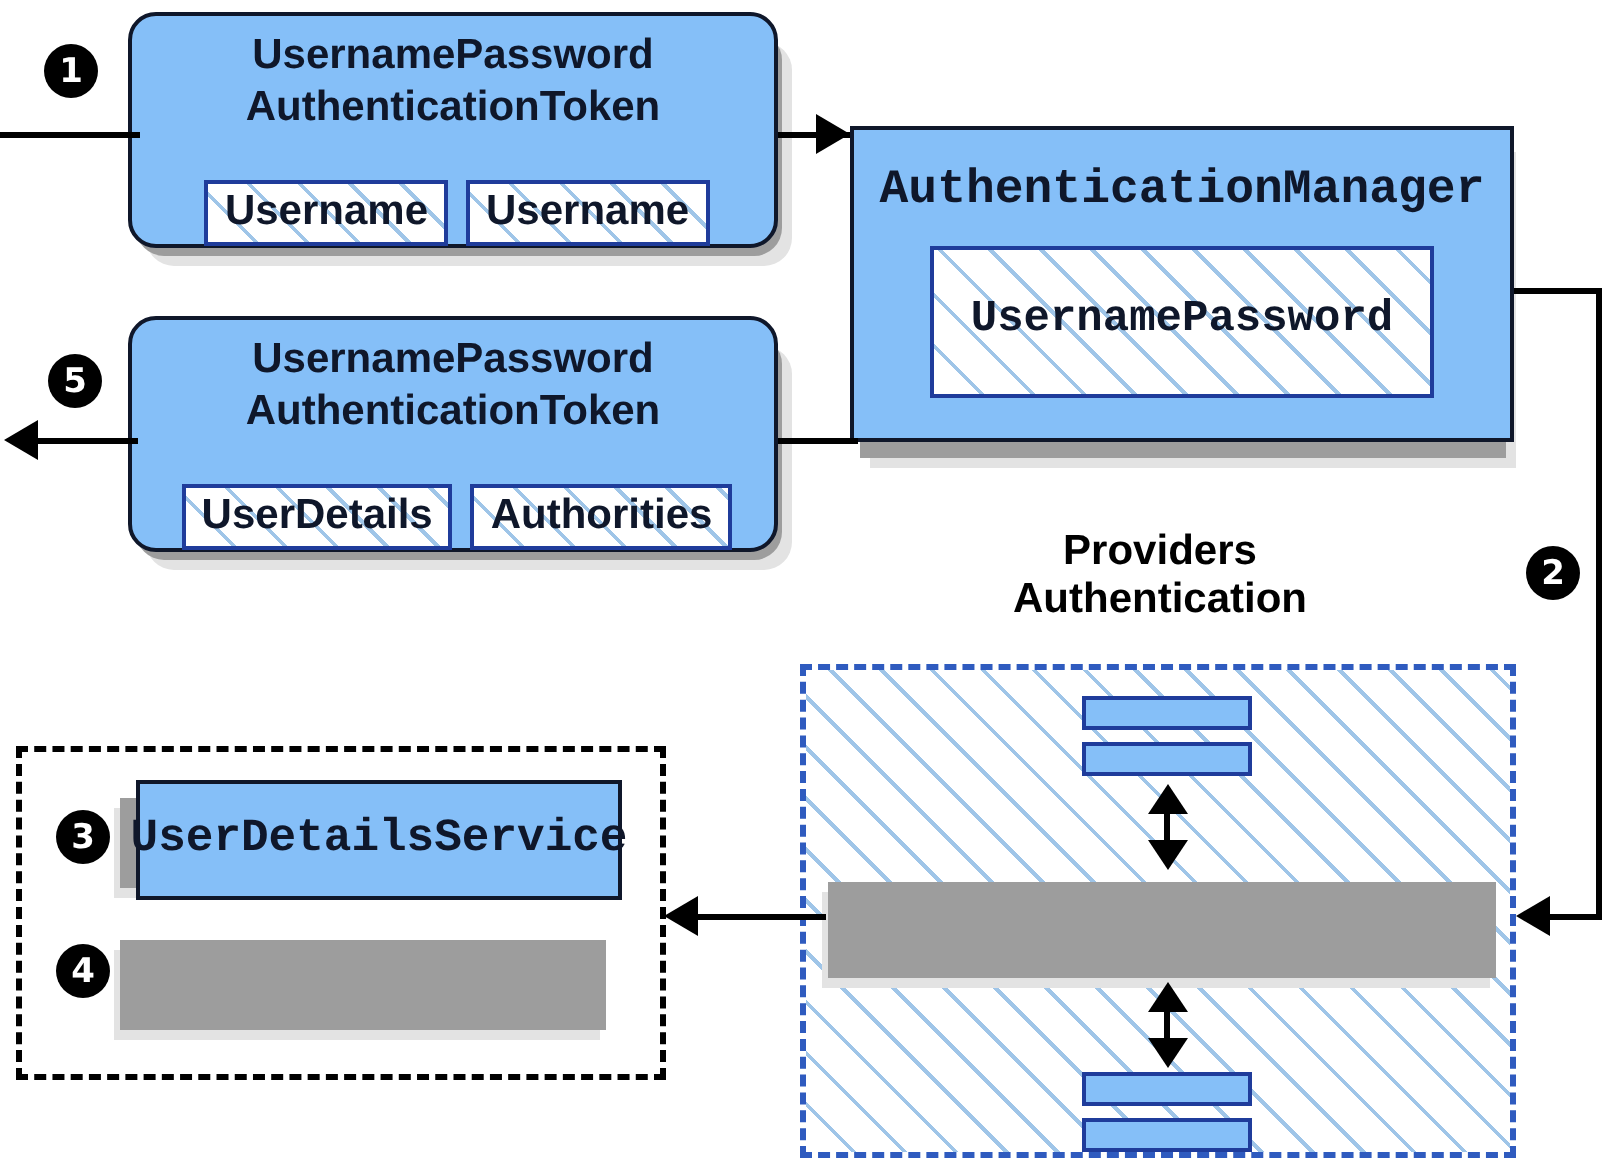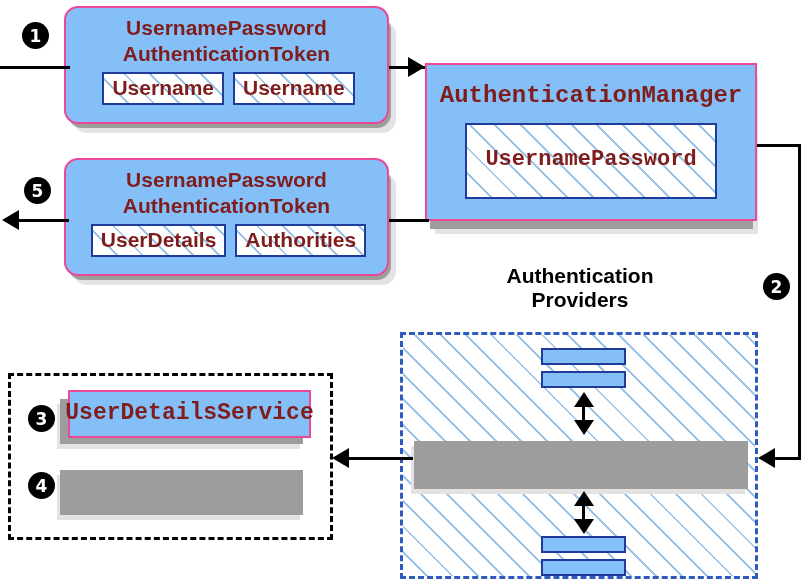--- a/index.html
+++ b/index.html
@@ -13,22 +13,22 @@
     height:584px;
     background:#ffffff;
     overflow:hidden;
   }
 
   
   .node{
     position:absolute;
     box-sizing:border-box;
     background:#85bff8;
-    border:2px solid #ec4899;
-    color:#7f1d1d;
+    border:2px solid #0f172a;
+    color:#0f172a;
     font-weight:bold;
     display:flex;
     align-items:center;
     justify-content:center;
     text-align:center;
     line-height:1.12;
     z-index:6;
   }
   
   .shadow1,.shadow2{
@@ -47,21 +47,21 @@
     font-size:21px;
   }
   .token .title{
     width:100%;
     padding:2px 8px 0 8px;
     box-sizing:border-box;
   }
   .token .slots{
     display:flex;
     gap:9px;
-    margin-top:7px;
+    margin-top:25px;
     width:100%;
     padding:0 10px 0 14px;
     box-sizing:border-box;
     justify-content:center;
   }
   .slot{
     box-sizing:border-box;
     border:2px solid #1f3c9b;
     background:#ffffff;
     font-size:21px;
@@ -203,22 +203,22 @@
         <span>Authorities</span>
       </div>
     </div>
   </div>
 
   <div class="line hline" style="left:17px;top:219px;width:52px;"></div>
   <div class="arrow arrow-l" style="left:2px;top:210px;"></div>
   <div class="step" style="left:24px;top:177px;">5</div>
 
   <div class="label" style="left:460px;top:264px;width:240px;">
+    <div>Providers</div>
     <div>Authentication</div>
-    <div>Providers</div>
   </div>
 
   <div class="dashbox blue hatch" style="left:400px;top:332px;width:358px;height:247px;"></div>
 
   <div class="minibar" style="left:541px;top:348px;width:85px;height:17px;"></div>
   <div class="minibar" style="left:541px;top:371px;width:85px;height:17px;"></div>
 
   <div class="arrow arrow-u" style="left:574px;top:392px;"></div>
   <div class="line vline" style="left:582px;top:397px;height:27px;"></div>
   <div class="arrow arrow-d" style="left:574px;top:420px;"></div>
@@ -234,21 +234,21 @@
   <div class="minibar" style="left:541px;top:559px;width:85px;height:17px;"></div>
 
   <div class="line hline" style="left:347px;top:457px;width:66px;"></div>
   <div class="arrow arrow-l" style="left:332px;top:448px;"></div>
 
   <div class="dashbox black" style="left:8px;top:373px;width:325px;height:167px;"></div>
 
   <div class="step" style="left:28px;top:405px;">3</div>
   <div class="shadow2" style="left:57px;top:404px;width:243px;height:45px;"></div>
   <div class="shadow1" style="left:60px;top:399px;width:243px;height:45px;"></div>
-  <div class="node rect" style="left:68px;top:390px;width:243px;height:48px;font-size:23px;">
+  <div class="node rect" style="left:68px;top:390px;width:243px;height:60px;font-size:23px;">
     <span>UserDetailsService</span>
   </div>
 
   <div class="step" style="left:28px;top:472px;">4</div>
   <div class="shadow2" style="left:57px;top:475px;width:243px;height:45px;"></div>
   <div class="shadow1" style="left:60px;top:470px;width:243px;height:45px;"></div>
 
 </div>
 
 </body></html>

